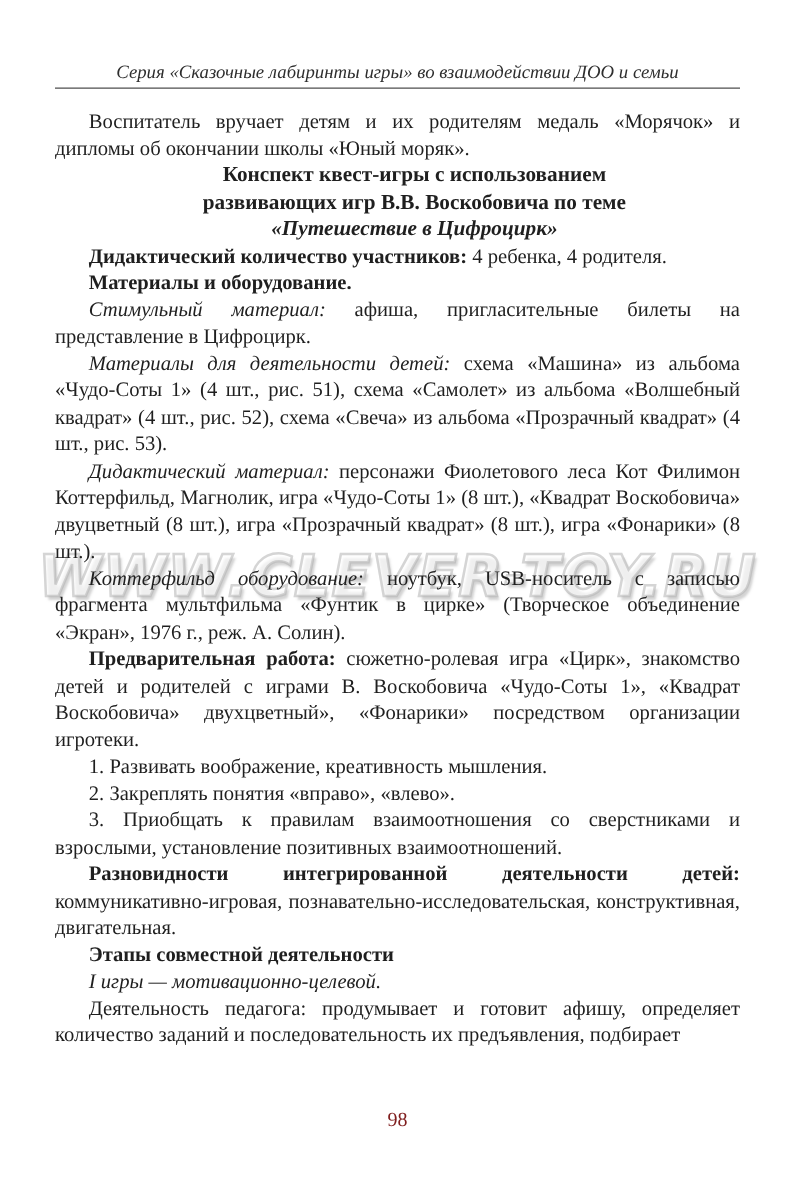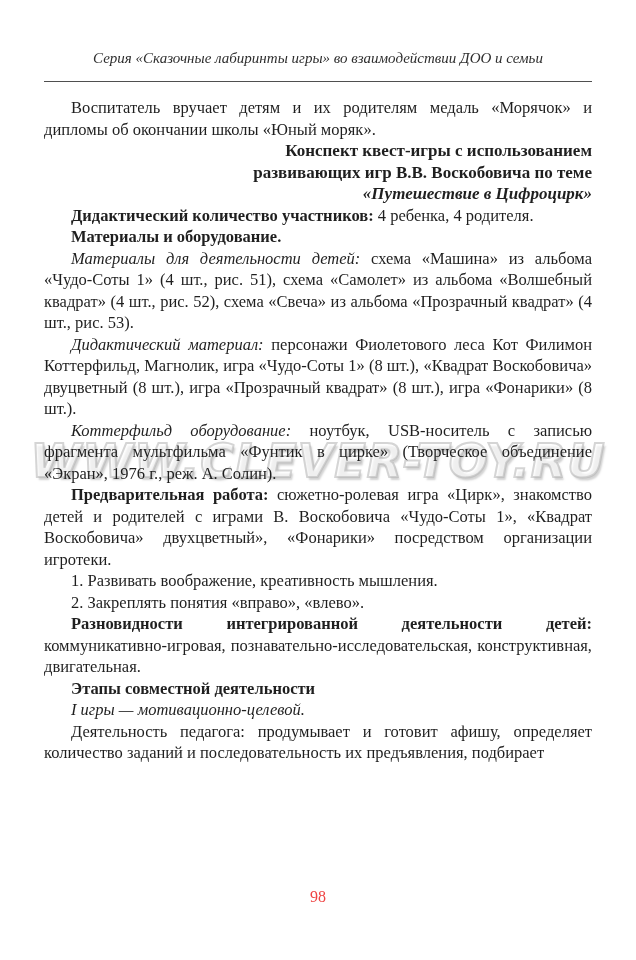--- a/index.html
+++ b/index.html
@@ -9,50 +9,50 @@
     height: 960px;
     background: #ffffff;
     font-family: "Liberation Serif", serif;
     color: #1f1f1f;
     overflow: hidden;
   }
   .runhead-wrap {
     margin: 0 44px;
     padding-top: 49px;
     border-bottom: 1.5px solid #4f4f4f;
-    padding-bottom: 14px;
+    padding-bottom: 3px;
   }
   .runhead {
     text-align: center;
     font-style: italic;
     font-size: 15px;
     line-height: 18px;
     color: #2e2e2e;
   }
   .content {
     position: relative;
     z-index: 2;
     margin: 15px 44px 0 44px;
     font-size: 16.5px;
     line-height: 21.5px;
     text-align: justify;
   }
   .content p { margin: 0; text-indent: 27px; }
-  .center { text-align: right; text-indent: 0; }
+  .center { text-align: center; text-indent: 0; }
   .title-block { margin-top: 10px; font-weight: bold; font-size: 17px; }
   .subtitle { font-weight: bold; font-style: italic; font-size: 17px; }
   .lead-b  { font-weight: bold; }
   .lead-i  { font-style: italic; }
   .lead-bi { font-weight: bold; font-style: italic; }
   .pagenum {
     position: absolute;
     left: 0; right: 0; top: 888px;
     text-align: center;
     font-size: 16px;
-    color: #ef4444;
+    color: #7f1d1d;
     z-index: 2;
   }
   .watermark {
     position: absolute;
     top: 434px; left: 0; right: 0;
     z-index: 1;
     text-align: center;
     white-space: nowrap;
     font-family: "DejaVu Sans", sans-serif;
     font-weight: bold;
@@ -82,32 +82,34 @@
 
     <p class="center title-block">Конспект квест-игры с использованием</p>
     <p class="center title-block" style="margin-top:0">развивающих игр В.В. Воскобовича по теме</p>
     <p class="center subtitle">«Путешествие в Цифроцирк»</p>
 
 
     <p><span class="lead-b">Дидактический количество участников:</span><span> 4 ребенка, 4 родителя.</span></p>
 
     <p><span class="lead-b">Материалы и оборудование.</span></p>
 
+    <p><span class="lead-i">Стимульный материал:</span><span> афиша, пригласительные билеты на представление в Цифроцирк.</span></p>
 
     <p><span class="lead-i">Материалы для деятельности детей:</span><span> схема «Машина» из альбома «Чудо-Соты 1» (4 шт., рис. 51), схема «Самолет» из альбома «Волшебный квадрат» (4 шт., рис. 52), схема «Свеча» из альбома «Прозрачный квадрат» (4 шт., рис. 53).</span></p>
 
     <p><span class="lead-i">Дидактический материал:</span><span> персонажи Фиолетового леса Кот Филимон Коттерфильд, Магнолик, игра «Чудо-Соты 1» (8 шт.), «Квадрат Воскобовича» двуцветный (8 шт.), игра «Прозрачный квадрат» (8 шт.), игра «Фонарики» (8 шт.).</span></p>
 
     <p><span class="lead-i">Коттерфильд оборудование:</span><span> ноутбук, USB-носитель с записью фрагмента мультфильма «Фунтик в цирке» (Творческое объединение «Экран», 1976 г., реж. А. Солин).</span></p>
 
     <p><span class="lead-b">Предварительная работа:</span><span> сюжетно-ролевая игра «Цирк», знакомство детей и родителей с играми В. Воскобовича «Чудо-Соты 1», «Квадрат Воскобовича» двухцветный», «Фонарики» посредством организации игротеки.</span></p>
 
 
     <p>1. Развивать воображение, креативность мышления.</p>
     <p>2. Закреплять понятия «вправо», «влево».</p>
+    <p>3. Приобщать к правилам взаимоотношения со сверстниками и взрослыми, установление позитивных взаимоотношений.</p>
 
     <p><span class="lead-b">Разновидности интегрированной деятельности детей:</span><span> коммуникативно-игровая, познавательно-исследовательская, конструктивная, двигательная.</span></p>
 
     <p><span class="lead-b">Этапы совместной деятельности</span></p>
 
     <p><span class="lead-i">I игры — мотивационно-целевой.</span></p>
 
     <p>Деятельность педагога: продумывает и готовит афишу, определяет количество заданий и последовательность их предъявления, подбирает</p>
 
   </div>

